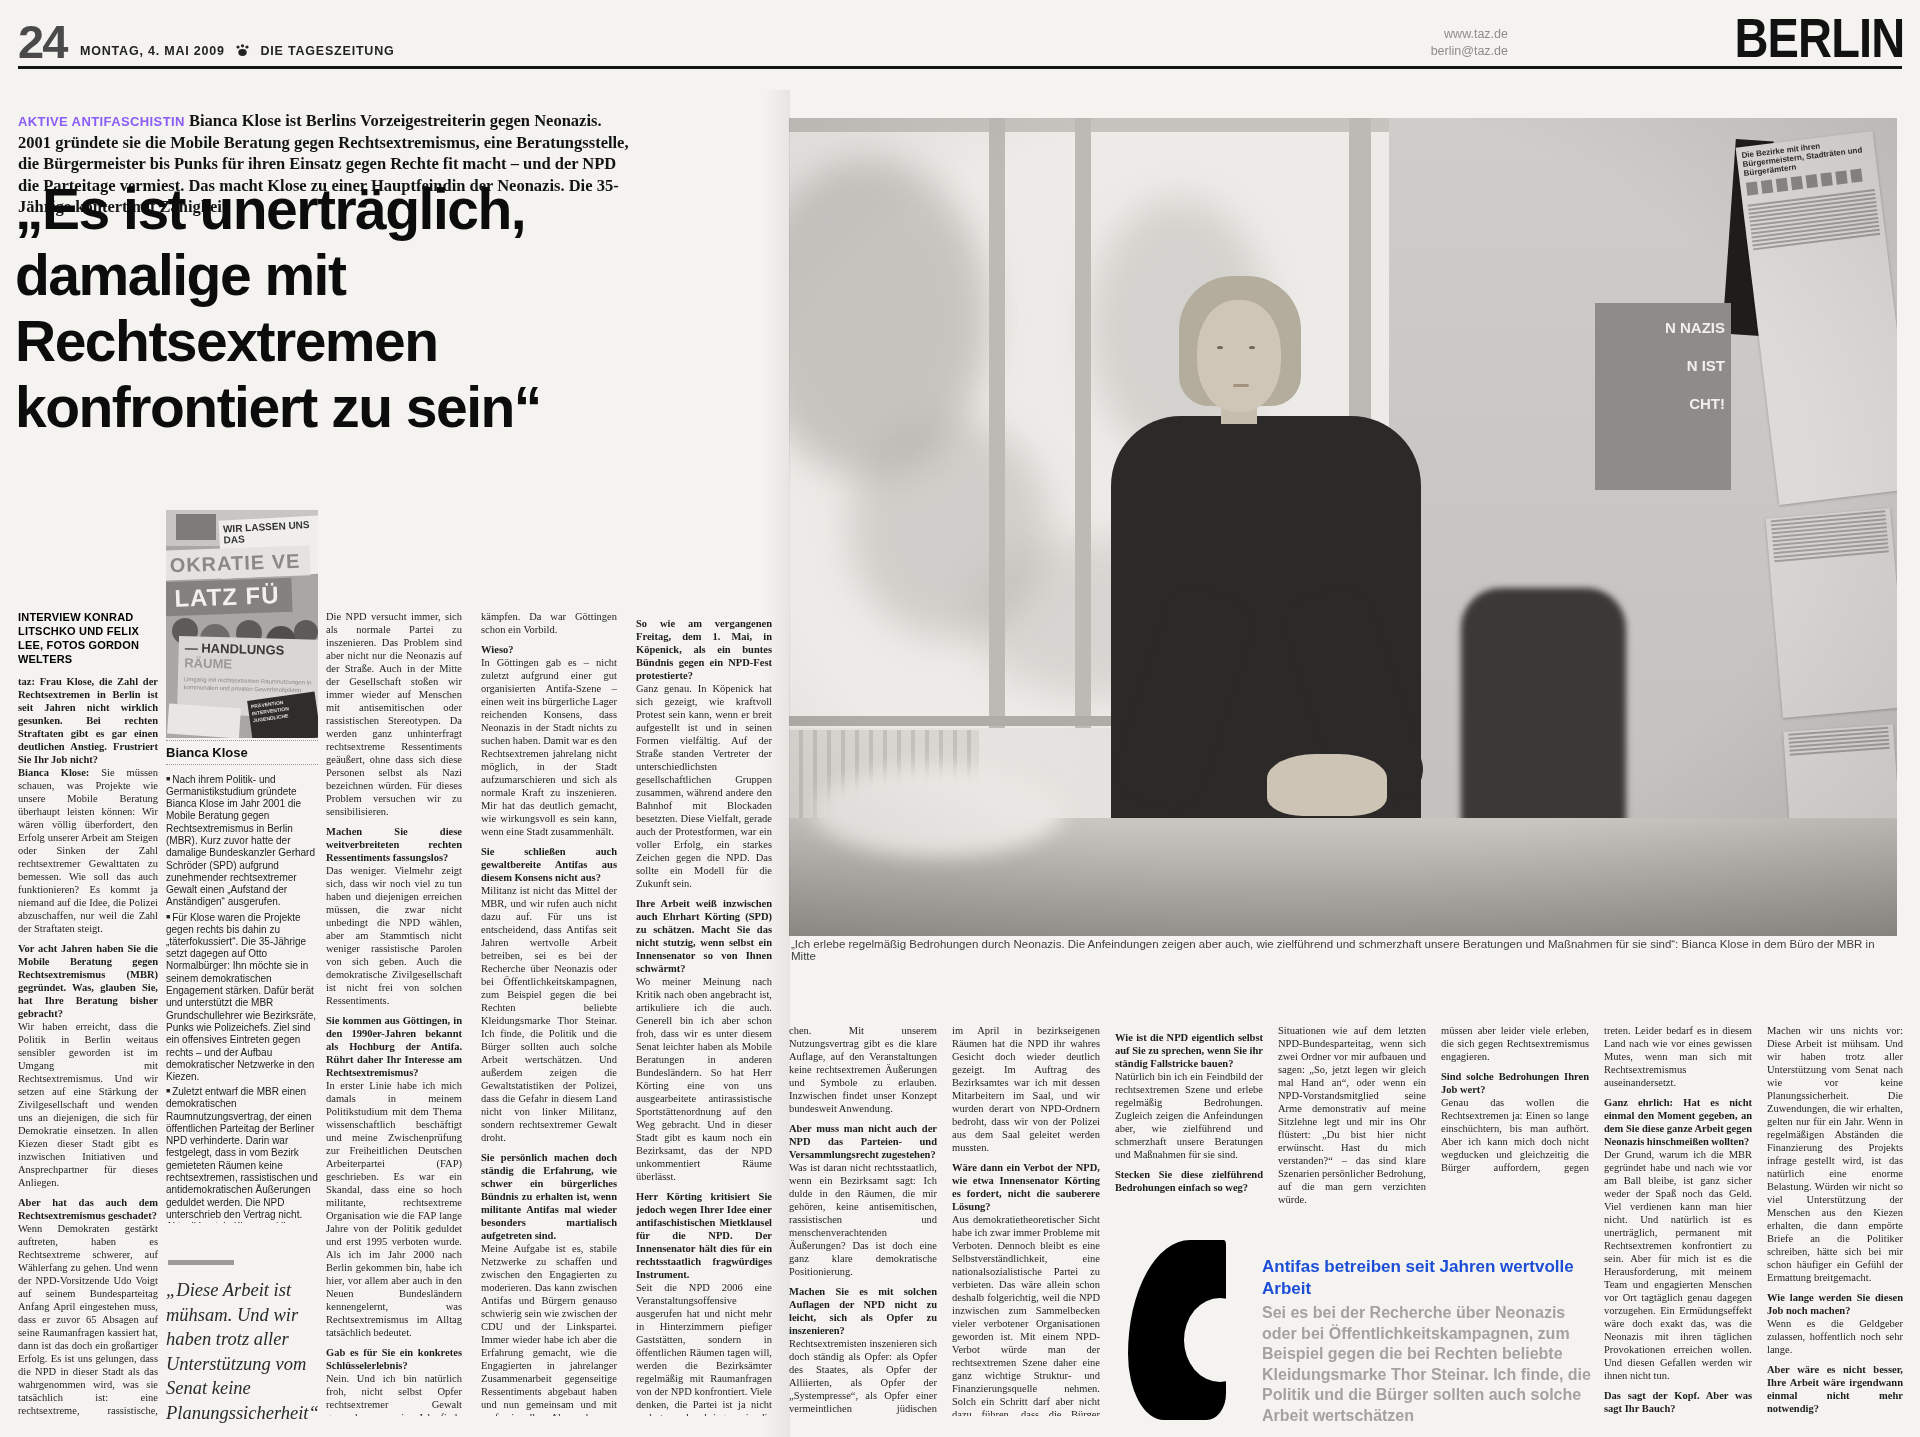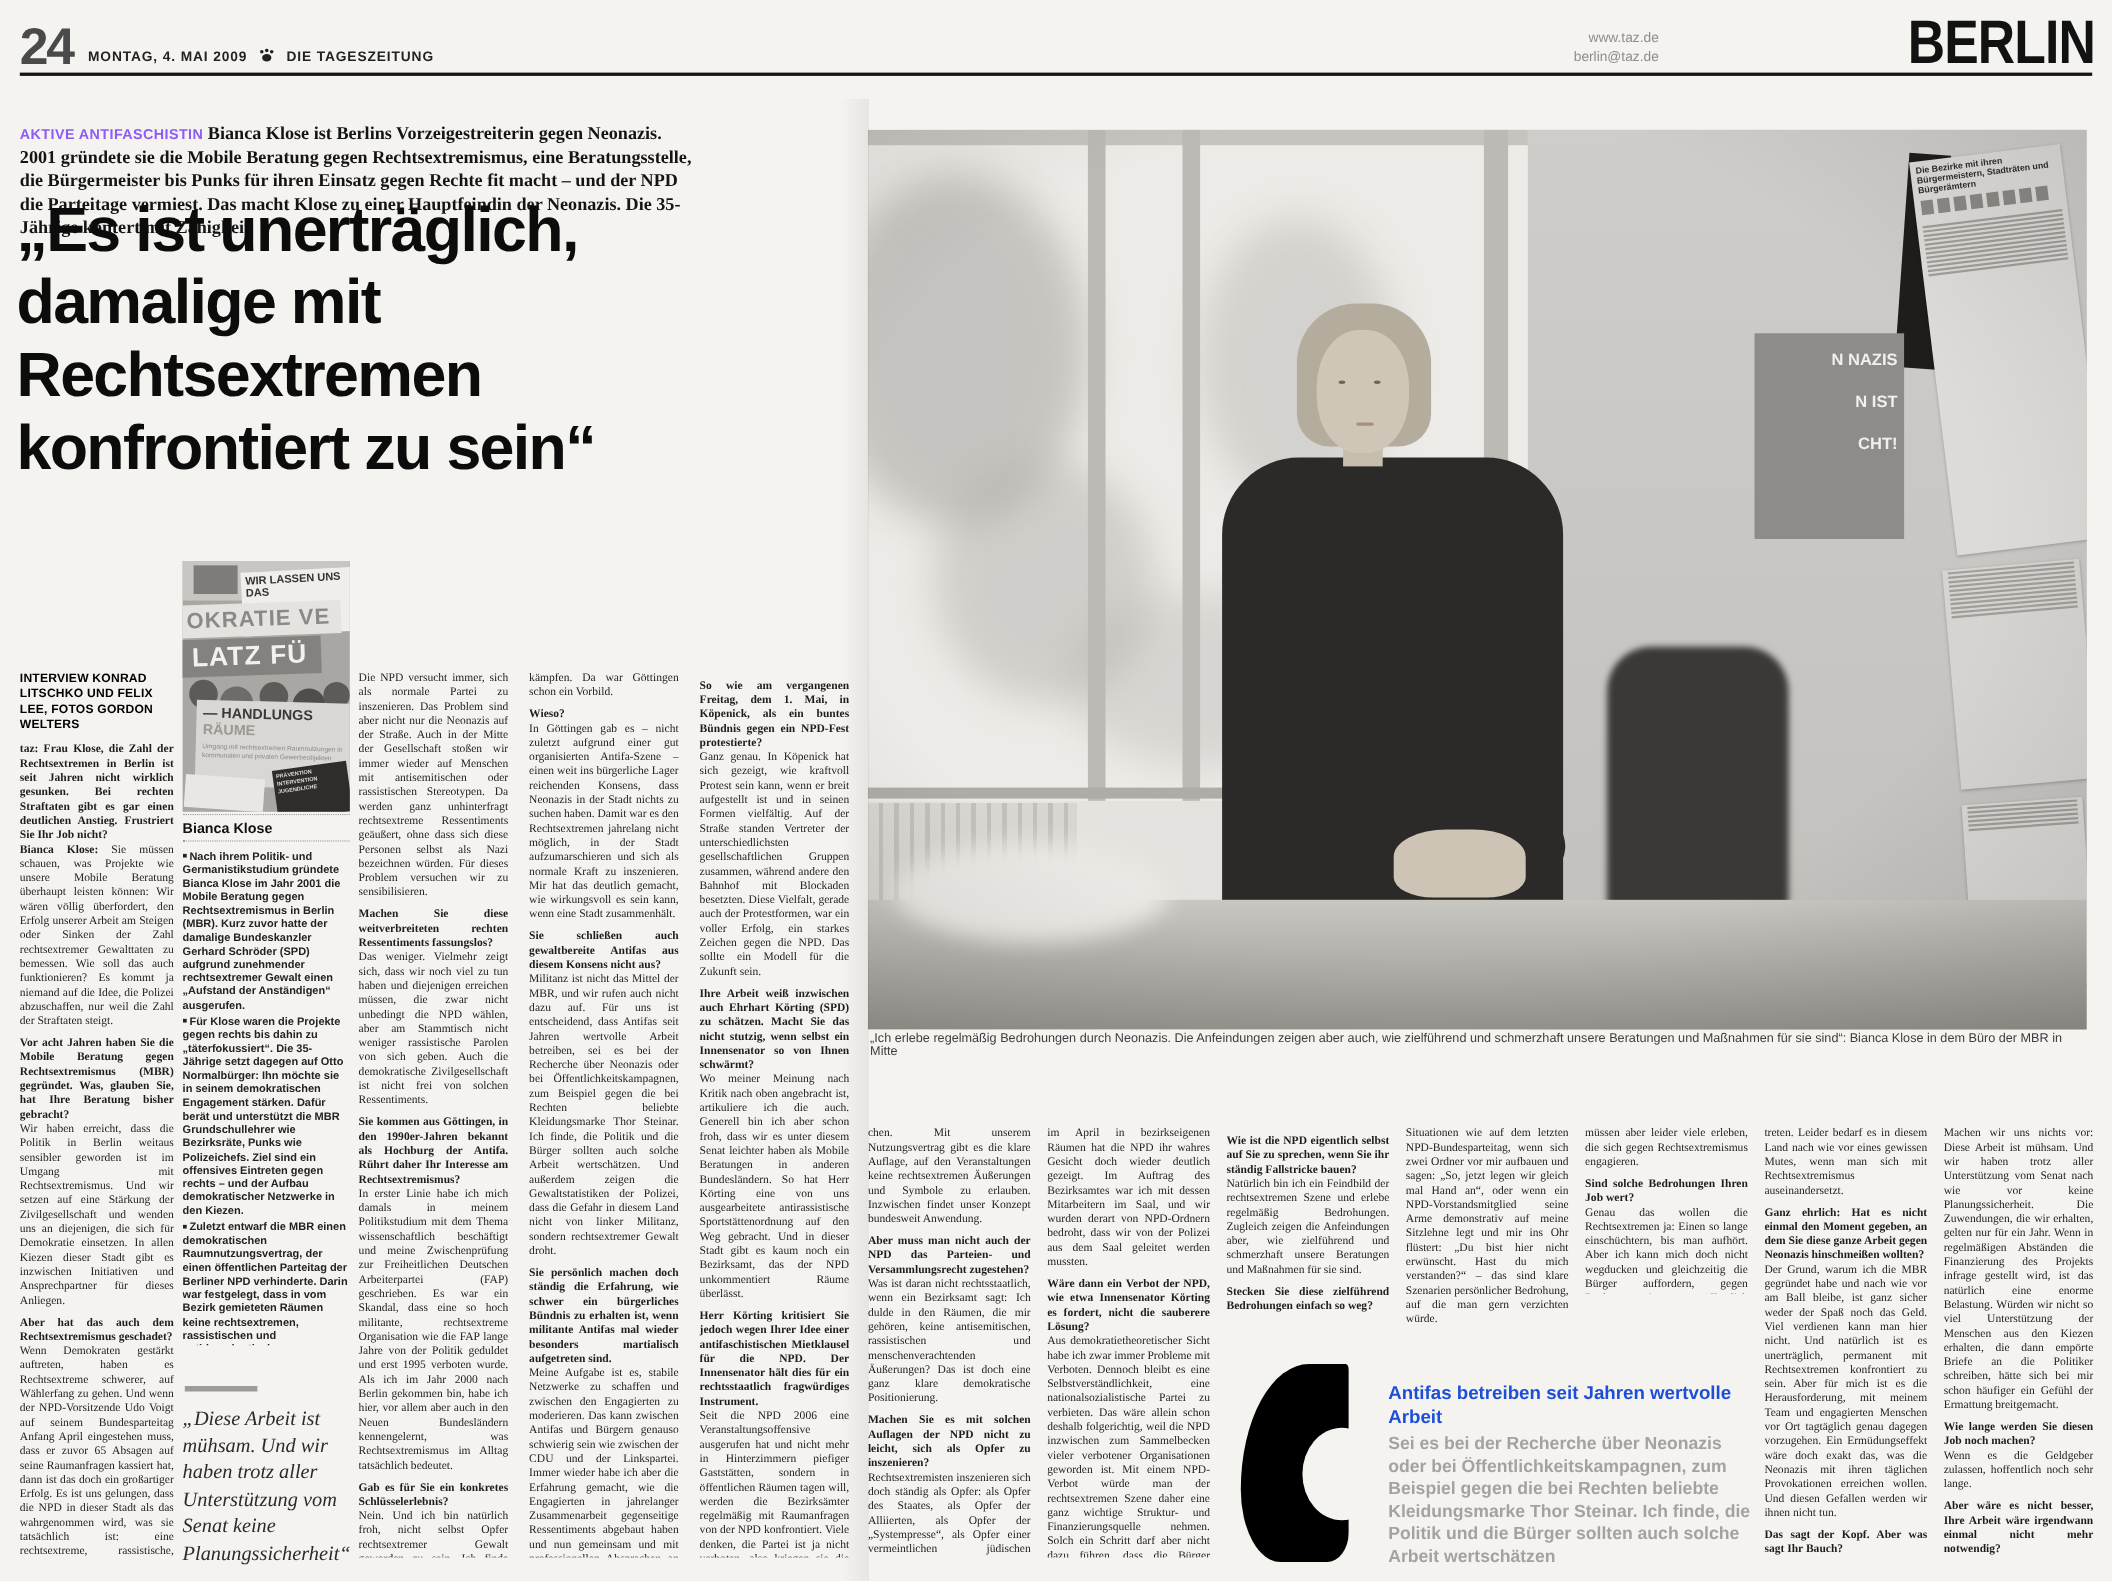--- a/index.html
+++ b/index.html
@@ -32,21 +32,21 @@
   .mp-banner3{position:absolute;left:-4px;top:70px;width:130px;height:34px;background:#84827e;transform:rotate(-2deg);font:bold 24px/34px "Liberation Sans",sans-serif;color:#f2f1ef;letter-spacing:1px;text-align:center;}
   .mp-head{position:absolute;border-radius:50%;background:#5d5b57;}
   .mp-brochure{position:absolute;left:12px;top:128px;width:140px;height:70px;background:#d9d7d3;transform:rotate(1.5deg);padding:4px 6px;font:bold 13px/15px "Liberation Sans",sans-serif;color:#3a3937;}
   .mp-brochure small{display:block;font:6px/8px "Liberation Sans",sans-serif;color:#8a8885;margin-top:5px;}
   .mp-card{position:absolute;left:84px;top:186px;width:62px;height:40px;background:#2e2d2b;transform:rotate(-8deg);padding:3px;font:bold 5px/7px "Liberation Sans",sans-serif;color:#dddcda;}
   .mp-card2{position:absolute;left:2px;top:196px;width:72px;height:30px;background:#e8e7e4;transform:rotate(4deg);}
   .infobox{position:absolute;left:166px;top:740px;width:152px;}
   .info-title{font:bold 13px "Liberation Sans",sans-serif;color:#111;padding:4px 0;border-top:1px dotted #9a9a9a;border-bottom:1px dotted #9a9a9a;}
   .info-body{margin-top:6px;height:452px;overflow:hidden;}
   .info-body .para{font:10px/12.3px "Liberation Sans",sans-serif;color:#222;text-align:left;}
-  .info-body .para.bio{margin-top:2px;font-weight:bold;}
+  .info-body .para.bio{margin-top:2px;}
   .para.bio::before{content:"■ ";font-size:7px;vertical-align:1.5px;}
   .lq-rule{position:absolute;left:168px;top:1260px;width:66px;height:5px;background:#9c9b99;}
   .leftquote{position:absolute;left:166px;top:1278px;width:168px;font:italic 18.5px/24.5px "Liberation Serif",serif;color:#2b2b2b;}
   
   .photo{position:absolute;left:789px;top:118px;width:1108px;height:818px;overflow:hidden;background:linear-gradient(90deg,#e7e5e1 0%,#e2e0dc 50%,#c9c7c3 62%,#c3c1bd 100%);}
   .ph-glass{position:absolute;left:0;top:0;width:600px;height:610px;background:#edebe7;}
   .ph-blob{position:absolute;border-radius:50%;filter:blur(18px);background:#a7a5a0;opacity:.55;}
   .ph-mullion{position:absolute;top:0;width:16px;height:610px;background:#bcbab5;}
   .ph-frame-top{position:absolute;left:0;top:0;width:600px;height:14px;background:#c6c4bf;}
   .ph-sill{position:absolute;left:0;top:598px;width:620px;height:10px;background:#aeaca7;}

